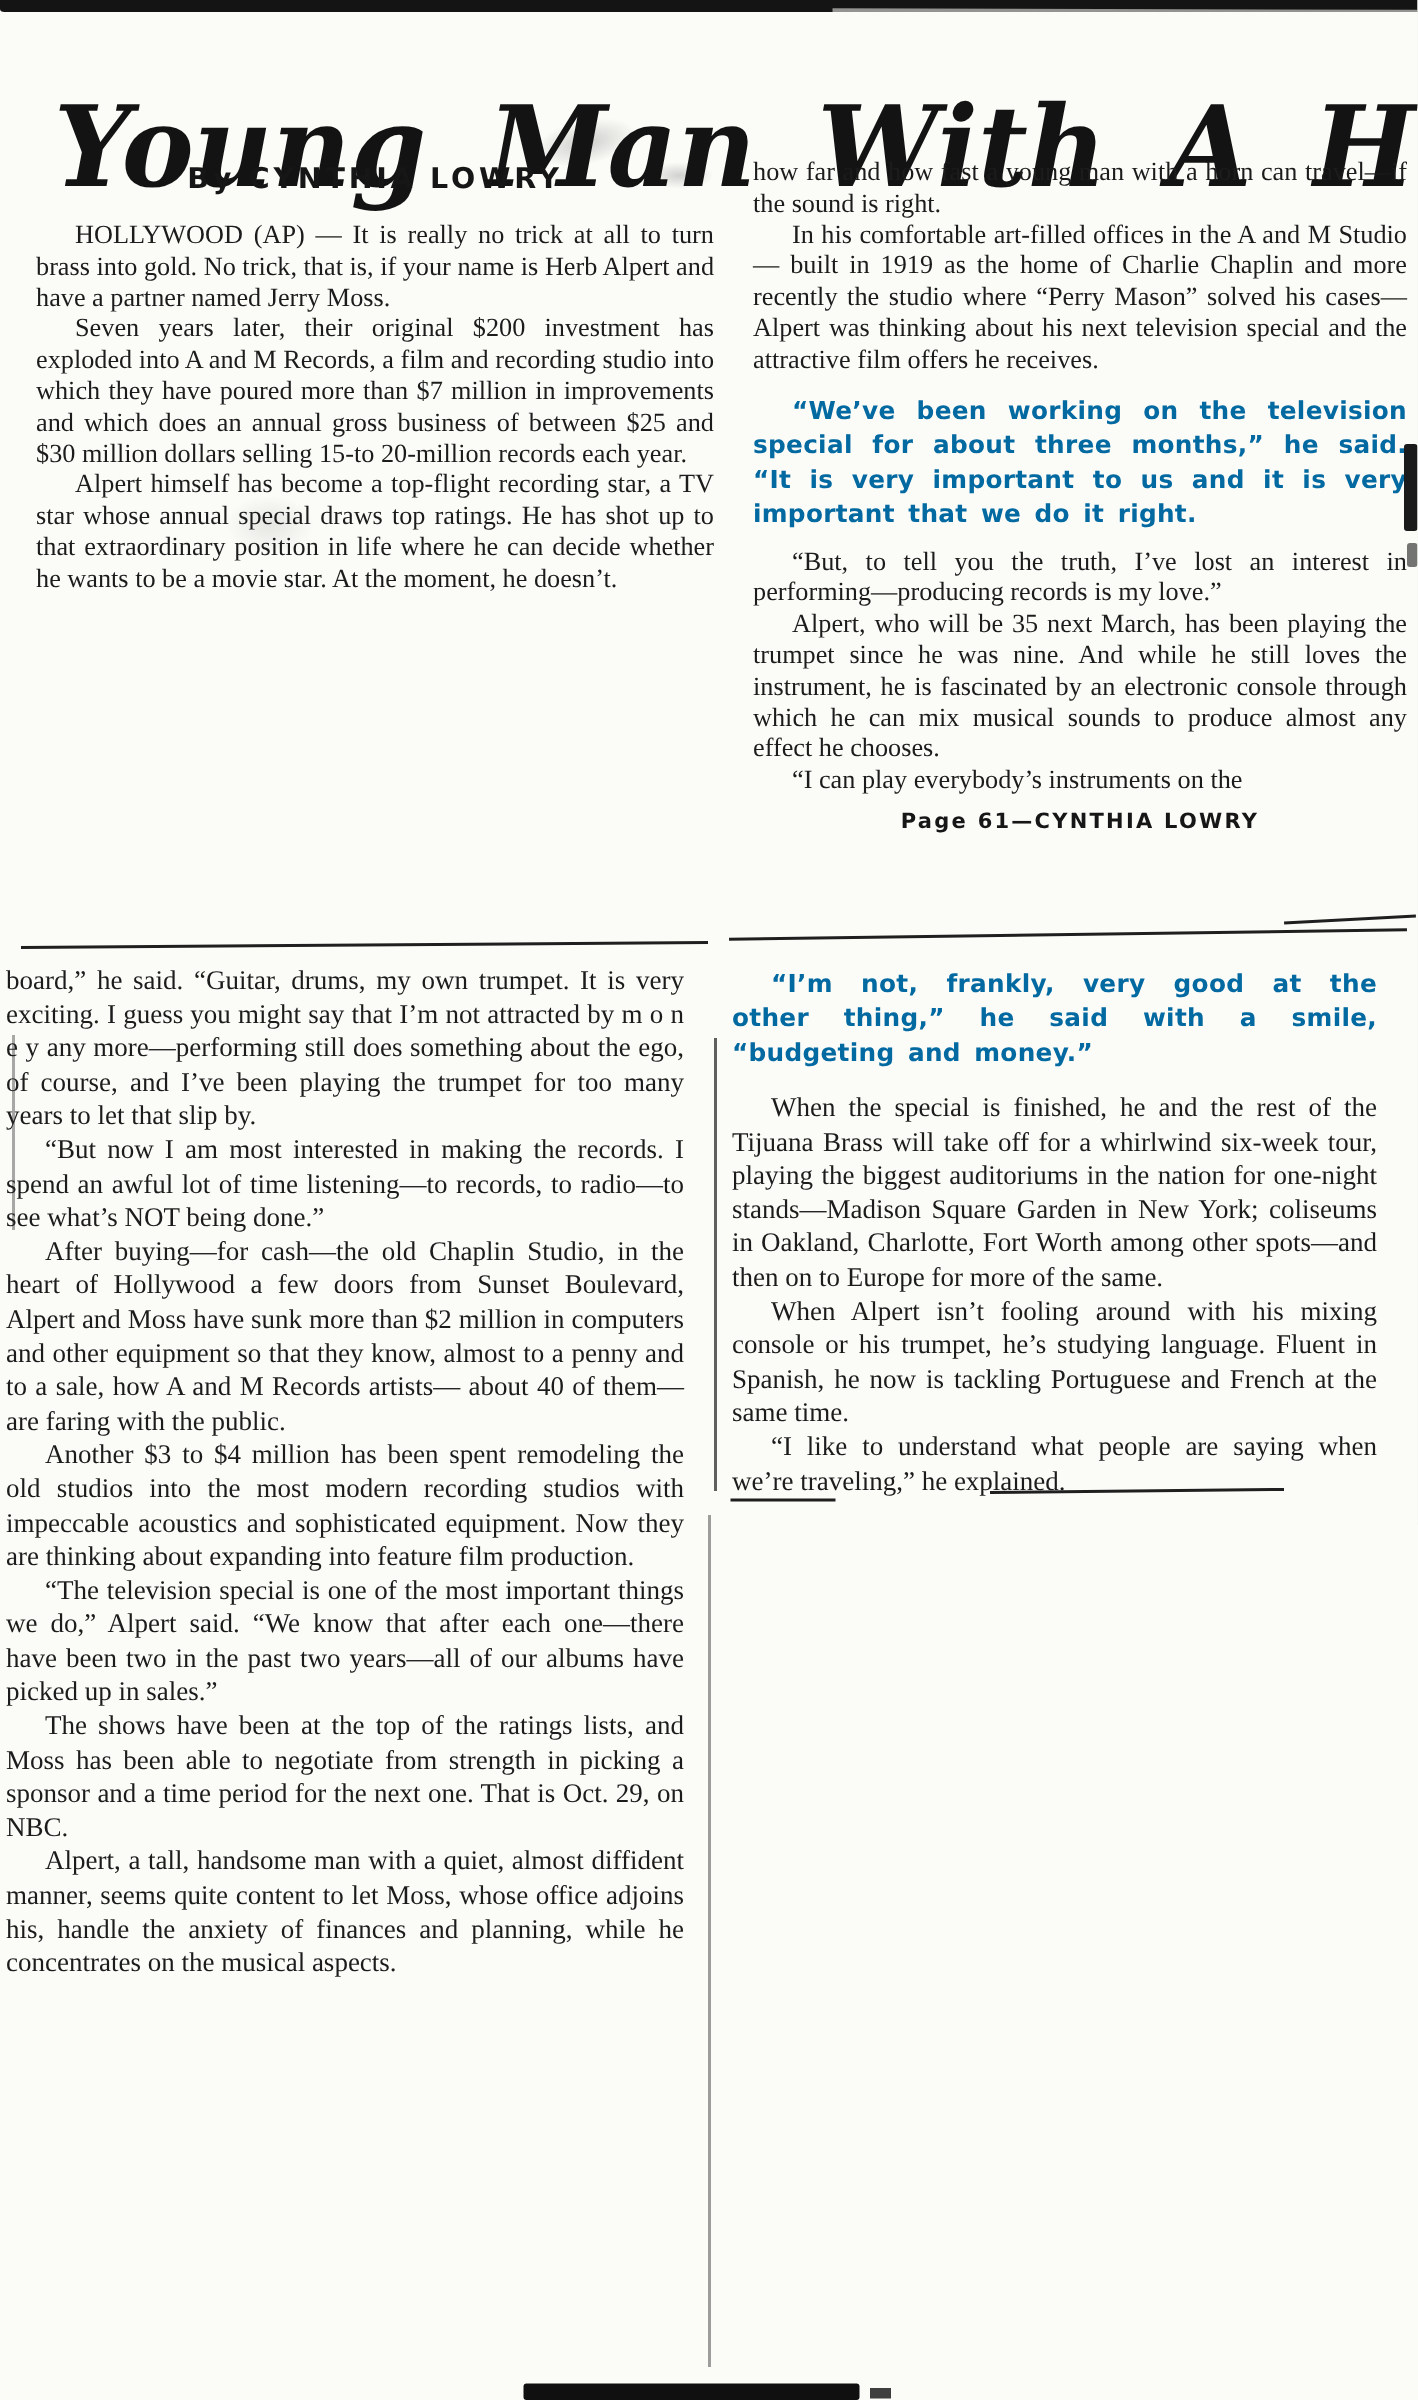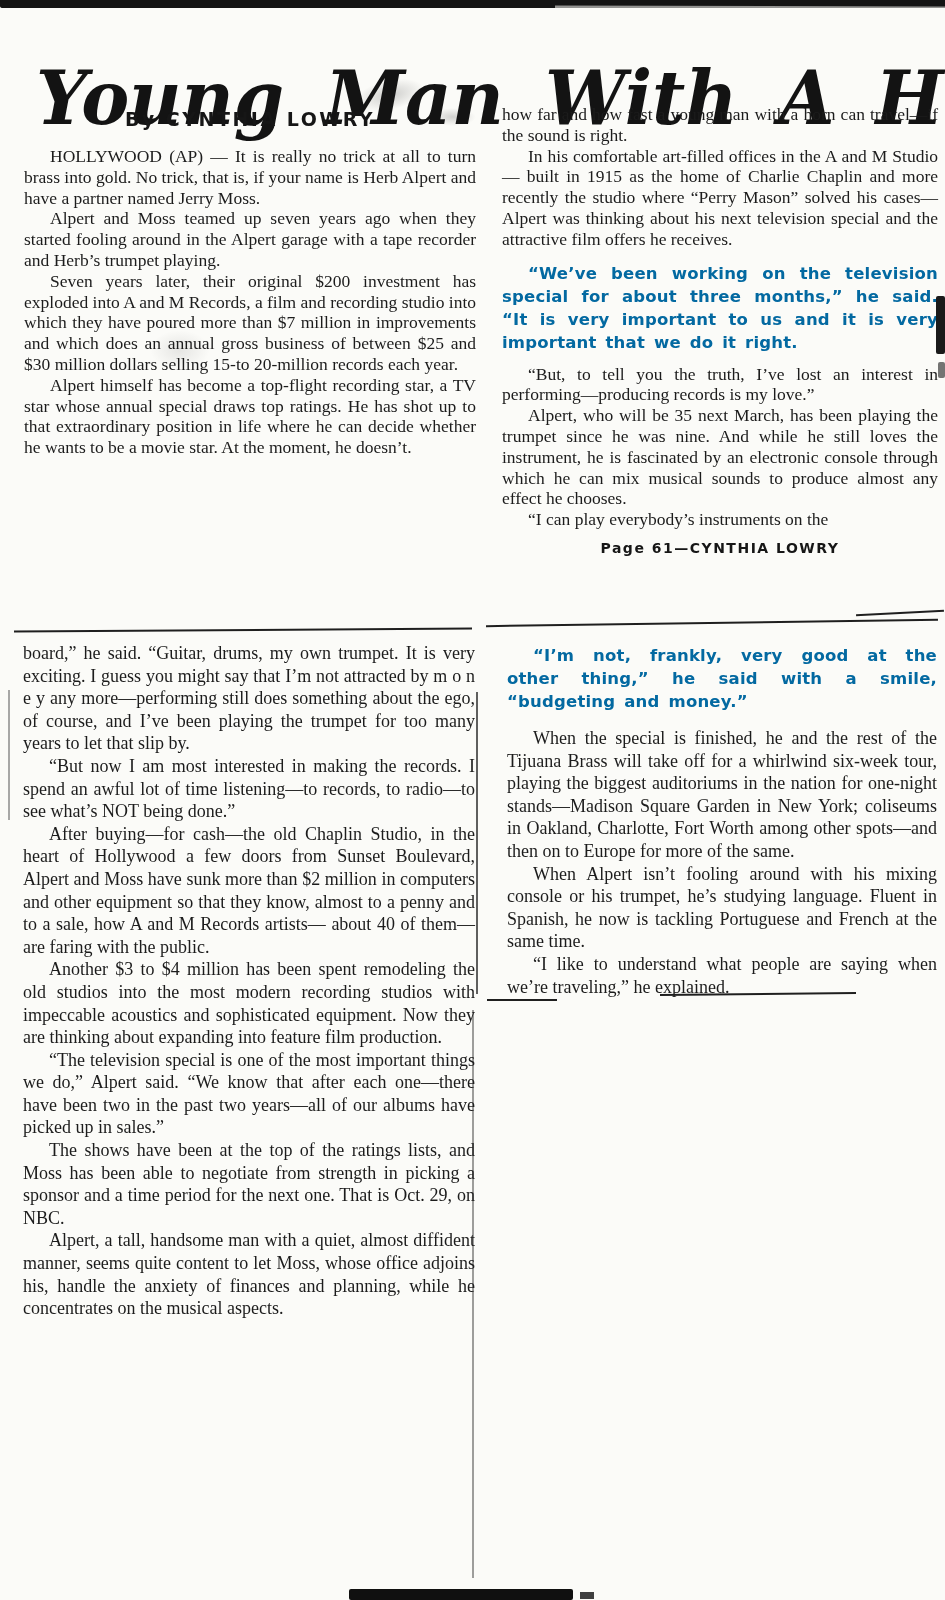--- a/index.html
+++ b/index.html
@@ -71,21 +71,21 @@
     font-family: "DejaVu Serif", serif;
     font-style: italic; font-weight: bold;
     font-size: 72px; line-height: 1.05;
     letter-spacing: 0px; word-spacing: 16px;
     white-space: nowrap; color: #131313;
     transform: scaleY(1.04);
   }
   
   .section { position: absolute; display: flex; }
   .sec1 { top: 106px; left: 24px; width: 914px; gap: 26px; }
-  .sec2 { top: 642px; left: 23px; width: 914px; gap: 32px; }
+  .sec2 { top: 642px; left: 4px; width: 914px; gap: 32px; }
   .sec1 .col-l { width: 452px; }
   .sec1 .col-r { width: 436px; margin-top: -2px; }
   .sec2 .col-l { width: 452px; }
   .sec2 .col-r { width: 430px; }
   .byline {
     font-family: "DejaVu Sans", sans-serif; font-weight: bold;
     font-size: 19px; letter-spacing: 2.5px;
     text-align: center; margin: 2px 0 16px 0; color: #161616;
   }
   .pageref {
@@ -119,30 +119,29 @@
   <div class="smudge3"></div>
 
   <h1 class="headline">Young Man With A Horn</h1>
 
   <div class="section sec1">
     <div class="col-l">
       <div class="byline">By CYNTHIA LOWRY</div>
       <div>
 
       <p class="para serif indent">HOLLYWOOD (AP) — It is really no trick at all to turn brass into gold. No trick, that is, if your name is Herb Alpert and have a partner named Jerry Moss.</p>
-          <p class="para serif indent">Alpert and Moss teamed up seven years ago when they started fooling around in the Alpert garage with a tape recorder and Herb’s trumpet playing.</p>
           <p class="para serif indent">Seven years later, their original $200 investment has exploded into A and M Records, a film and recording studio into which they have poured more than $7 million in improvements and which does an annual gross business of between $25 and $30 million dollars selling 15-to 20-million records each year.</p>
           <p class="para serif indent">Alpert himself has become a top-flight recording star, a TV star whose annual special draws top ratings. He has shot up to that extraordinary position in life where he can decide whether he wants to be a movie star. At the moment, he doesn’t.</p>
         </div>
     </div>
     <div class="col-r">
       <div>
 
       <p class="para serif">how far and how fast a young man with a horn can travel—if the sound is right.</p>
-          <p class="para serif indent">In his comfortable art-filled offices in the A and M Studio— built in 1915 as the home of Charlie Chaplin and more recently the studio where “Perry Mason” solved his cases—Alpert was thinking about his next television special and the attractive film offers he receives.</p>
+          <p class="para serif indent">In his comfortable art-filled offices in the A and M Studio— built in 1919 as the home of Charlie Chaplin and more recently the studio where “Perry Mason” solved his cases—Alpert was thinking about his next television special and the attractive film offers he receives.</p>
           <p class="para sans indent">“We’ve been working on the television special for about three months,” he said. “It is very important to us and it is very important that we do it right.</p>
           <p class="para serif indent">“But, to tell you the truth, I’ve lost an interest in performing—producing records is my love.”</p>
           <p class="para serif indent">Alpert, who will be 35 next March, has been playing the trumpet since he was nine. And while he still loves the instrument, he is fascinated by an electronic console through which he can mix musical sounds to produce almost any effect he chooses.</p>
           <p class="para serif indent">“I can play everybody’s instruments on the</p>
         </div>
       <div class="pageref">Page 61—CYNTHIA LOWRY</div>
     </div>
   </div>
 
   <div class="rule divider-left"></div>

